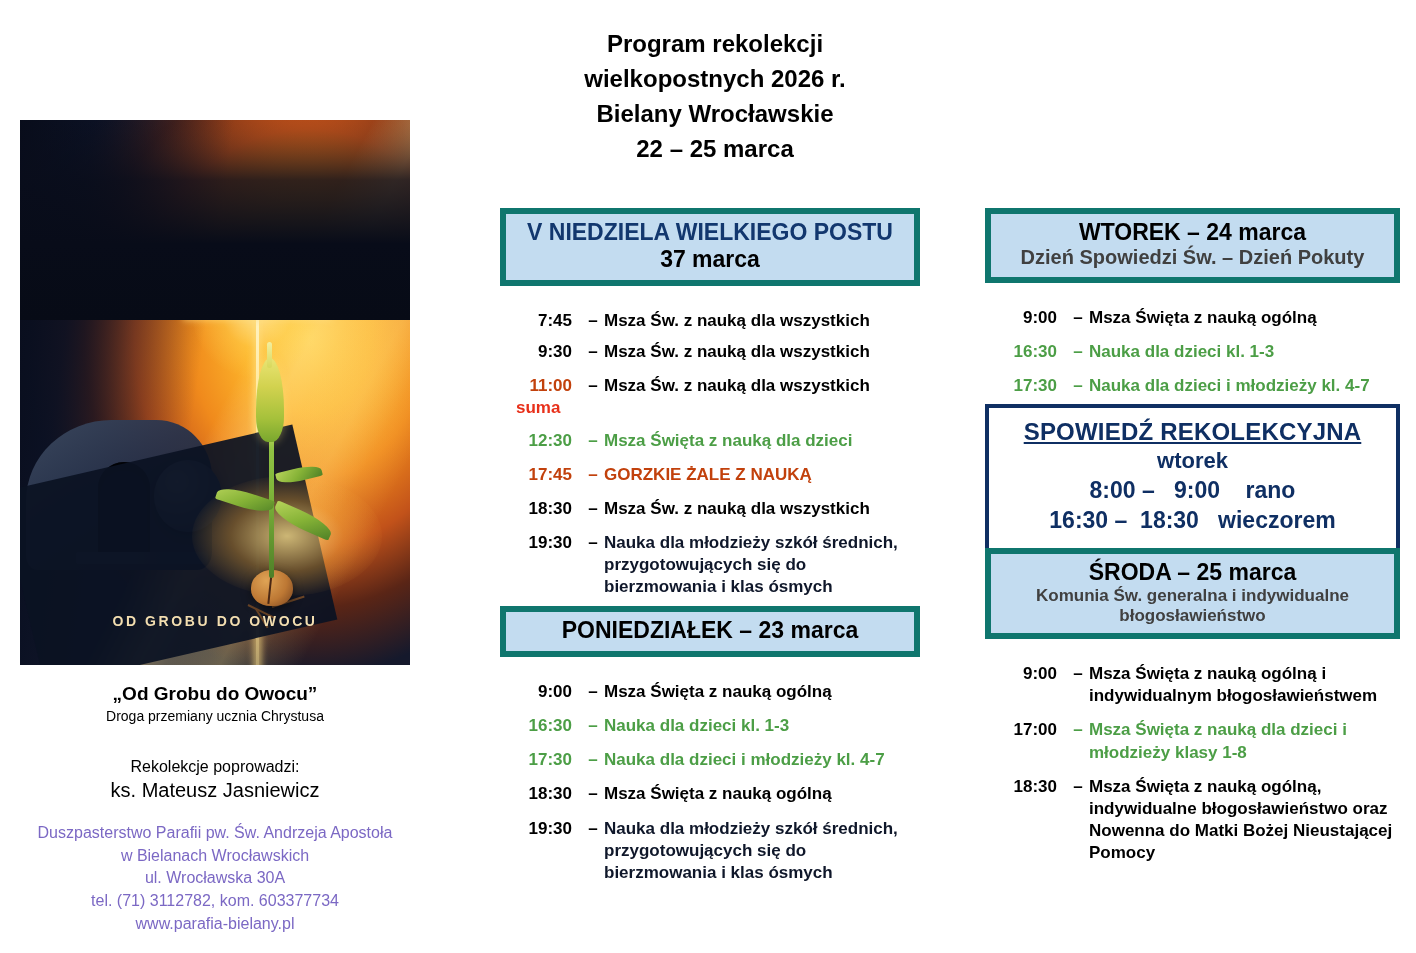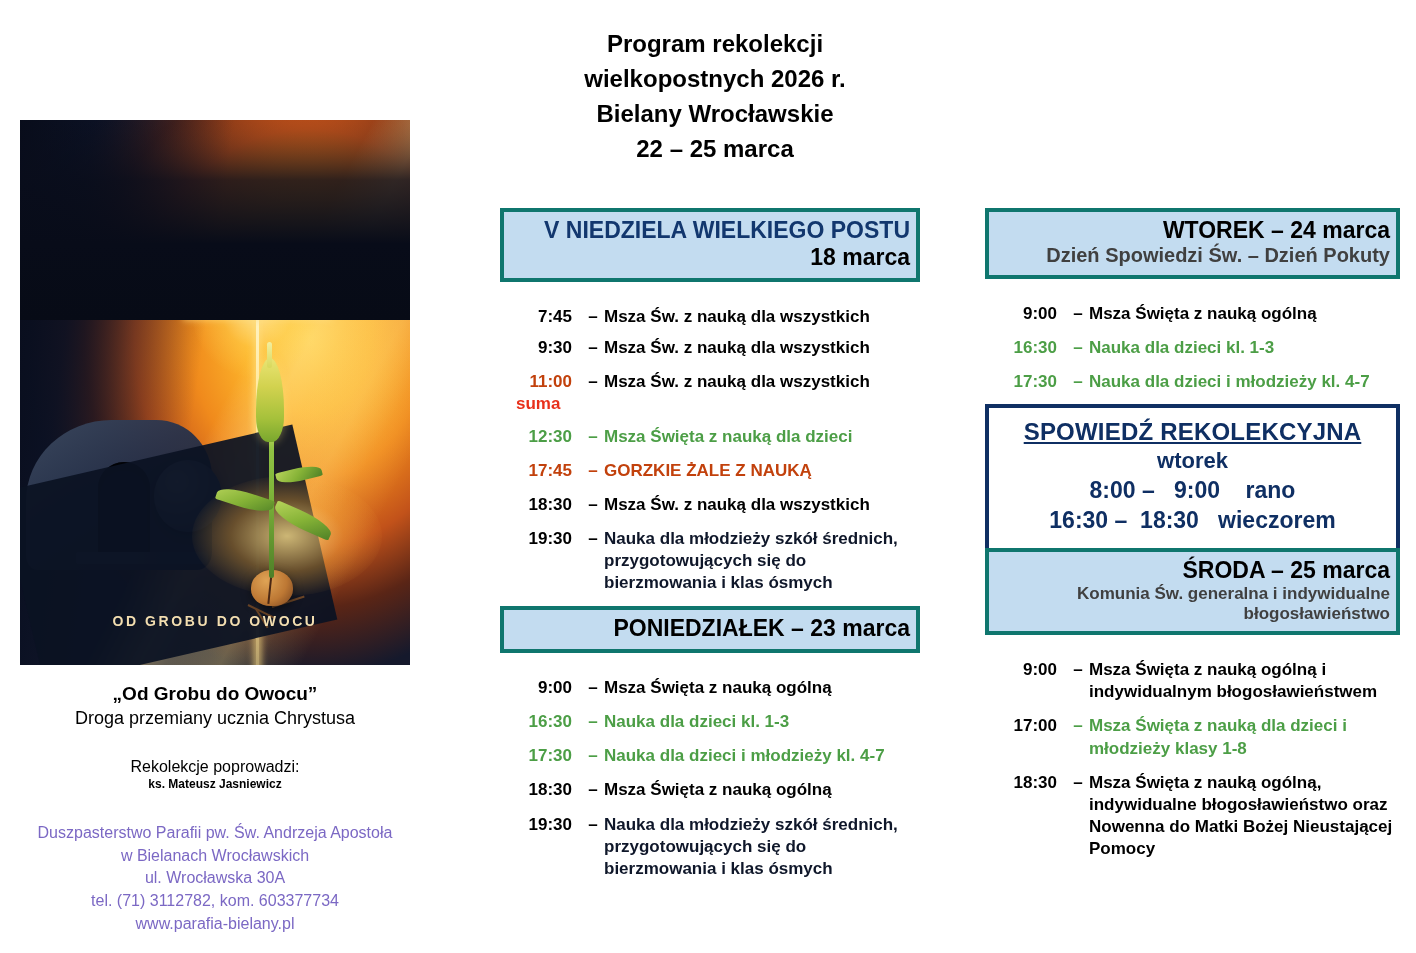--- a/index.html
+++ b/index.html
@@ -220,30 +220,30 @@
 
   
   #subtitle-block {
     position: absolute;
     left: 0; top: 682px;
     width: 430px;
     text-align: center;
     line-height: 1.30;
   }
   #subtitle-block .motto { font-size: 19px; font-weight: bold; }
-  #subtitle-block .motto-sub { font-size: 18px; }
+  #subtitle-block .motto-sub { font-size: 14px; }
   #leader-block {
     position: absolute;
     left: 0; top: 756px;
     width: 430px;
     text-align: center;
     line-height: 1.32;
   }
   #leader-block .lead-intro { font-size: 16px; }
-  #leader-block .lead-name { font-size: 12px; font-weight: bold; }
+  #leader-block .lead-name { font-size: 20px; font-weight: normal; }
   #contact-block {
     position: absolute;
     left: 0; top: 822px;
     width: 430px;
     text-align: center;
     color: #7b68c4;
     font-size: 16px;
     line-height: 1.42;
   }
 
@@ -264,22 +264,22 @@
 
   .day-block { position: absolute; width: 100%; }
   #block-sunday    { top: 208px; }
   #block-monday    { top: 606px; }
   #block-tuesday   { top: 208px; }
   #block-confession{ top: 404px; }
   #block-wednesday { top: 548px; }
 
   .day-header {
     background: #c3dcf0;
-    border: 4px solid #0f766e;
-    text-align: right;
+    border: 6px solid #0f766e;
+    text-align: center;
     padding: 5px 6px 7px 6px;
     line-height: 1.18;
   }
   .dh-main { font-size: 23px; font-weight: bold; }
   .dh-main.navy { color: #12376e; }
   .dh-sub { font-size: 20px; font-weight: bold; color: #404040; }
   .dh-sub.small { font-size: 17px; }
 
   .events { margin-top: 24px; }
   .event-row {
@@ -396,21 +396,21 @@
   <div>wielkopostnych 2026 r.</div>
   <div>Bielany Wrocławskie</div>
   <div>22 – 25 marca</div>
 </div>
 
 <div id="middle-column" class="schedule-col">
 
   <div id="block-sunday" class="day-block">
     <div class="day-header">
       <div class="dh-main navy">V NIEDZIELA WIELKIEGO POSTU</div>
-      <div class="dh-main">18 marca</div>
+      <div class="dh-main">37 marca</div>
     </div>
     <div class="events">
 
       <div class="event-row tight">
         <div class="ev-time c-black">7:45</div>
         <div class="ev-dash c-black">–</div>
         <div class="ev-text c-black">Msza Św. z nauką dla wszystkich</div>
       </div>
 
       <div class="event-row">

